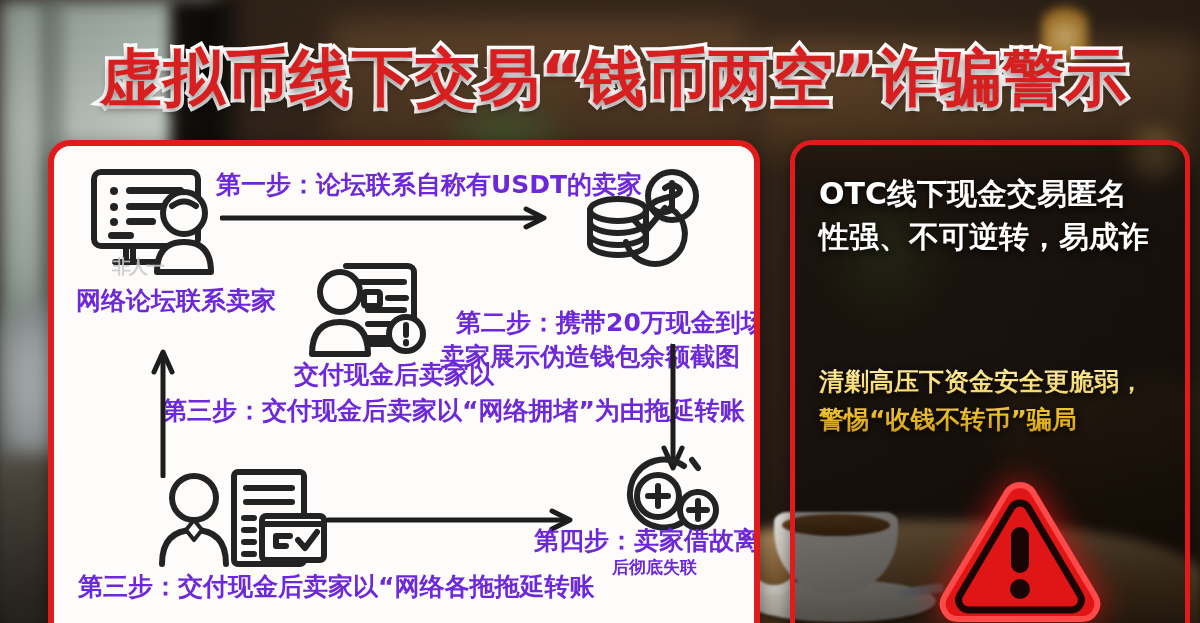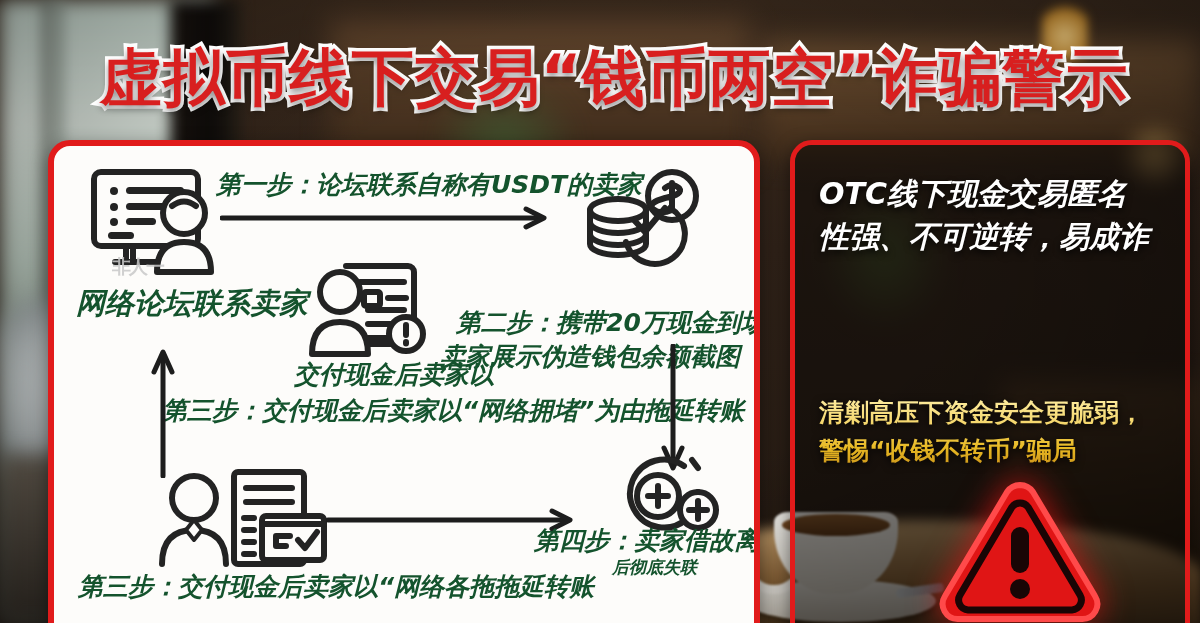--- a/index.html
+++ b/index.html
@@ -68,43 +68,43 @@
     -webkit-text-stroke:7px #ffffff;paint-order:stroke fill;
     text-shadow:0 4px 7px rgba(0,0,0,.45);white-space:nowrap;padding-left:14px;}
 
   
   .card{position:absolute;left:48px;top:140px;width:700px;height:495px;
     background:#fdfcfa;border:6px solid #e11b1b;border-radius:22px;overflow:hidden;
     box-shadow:0 6px 18px rgba(0,0,0,.45);}
 
   .flow{position:relative;width:100%;height:100%;}
   .ic{position:absolute;color:#232323;}
-  .lbl{position:absolute;color:#14532d;font-weight:bold;
-    font-family:"DejaVu Sans","Liberation Sans",sans-serif;white-space:nowrap;font-style:italic;}
+  .lbl{position:absolute;color:#6d28d9;font-weight:bold;
+    font-family:"DejaVu Sans","Liberation Sans",sans-serif;white-space:nowrap;}
 
   .ghost{position:absolute;left:58px;top:108px;width:110px;height:26px;
     color:#c9c9c9;font-size:19px;font-weight:bold;letter-spacing:-2px;
     font-family:"DejaVu Sans",sans-serif;opacity:.85;overflow:hidden;}
 
   
   .panel{position:absolute;left:790px;top:140px;width:390px;height:495px;
     border:5px solid #e11b1b;border-radius:22px;overflow:hidden;
     box-shadow:0 6px 18px rgba(0,0,0,.5);}
   .panel-dim{position:absolute;inset:0;background:rgba(8,5,3,.5);}
   .panel-txt{position:absolute;left:24px;top:28px;width:348px;
     font-family:"DejaVu Sans","Liberation Sans",sans-serif;
     font-size:30px;font-weight:bold;line-height:1.42;color:#ffffff;
-    text-shadow:0 3px 7px rgba(0,0,0,.85);font-style:italic;}
+    text-shadow:0 3px 7px rgba(0,0,0,.85);}
   .panel-gold{position:absolute;left:24px;top:218px;width:348px;
     font-family:"DejaVu Sans","Liberation Sans",sans-serif;
     font-size:25px;font-weight:bold;line-height:1.5;
     color:#f3d25c;
     background:linear-gradient(180deg,#fff0a8 0%,#f5d76e 38%,#e8b923 72%,#c9921a 100%);
     -webkit-background-clip:text;background-clip:text;-webkit-text-fill-color:transparent;
-    filter:drop-shadow(0 2px 4px rgba(0,0,0,.9));margin-top:31px;}
+    filter:drop-shadow(0 2px 4px rgba(0,0,0,.9));}
   .warn{position:absolute;left:140px;top:330px;width:170px;height:150px;
     filter:drop-shadow(0 0 16px rgba(230,20,20,.75));}
 </style>
 </head>
 <body>
 
 <div class="stage">
 
   <div class="bg">
     <div class="bg-base"></div>
@@ -158,21 +158,21 @@
           <g fill="none" stroke="#232323" stroke-width="6" stroke-linecap="round" stroke-linejoin="round">
             <circle cx="96" cy="47" r="21" fill="#fdfcfa"></circle>
             <path d="M84 40 q12 -9 24 0"></path>
             <path d="M69 106 q0 -30 27 -30 q27 0 27 30 z" fill="#fdfcfa"></path>
           </g>
         </svg>
       </div>
 
       <div class="ghost">非人一</div>
 
-      <div class="lbl" style="left:22px;top:138px;font-size:29px;">网络论坛联系卖家</div>
+      <div class="lbl" style="left:22px;top:138px;font-size:25px;">网络论坛联系卖家</div>
 
       <div class="lbl" style="left:162px;top:22px;font-size:25px;">第一步：论坛联系自称有USDT的卖家</div>
 
       <div class="ic" style="left:166px;top:60px;">
         <svg width="340" height="24" viewBox="0 0 340 24">
           <g stroke="#1d1d1d" stroke-width="5" fill="none" stroke-linecap="round">
             <path d="M2 12 H322"></path>
               <path d="M306 3 L324 12 L306 21" stroke-linejoin="round"></path>
           </g>
         </svg>

